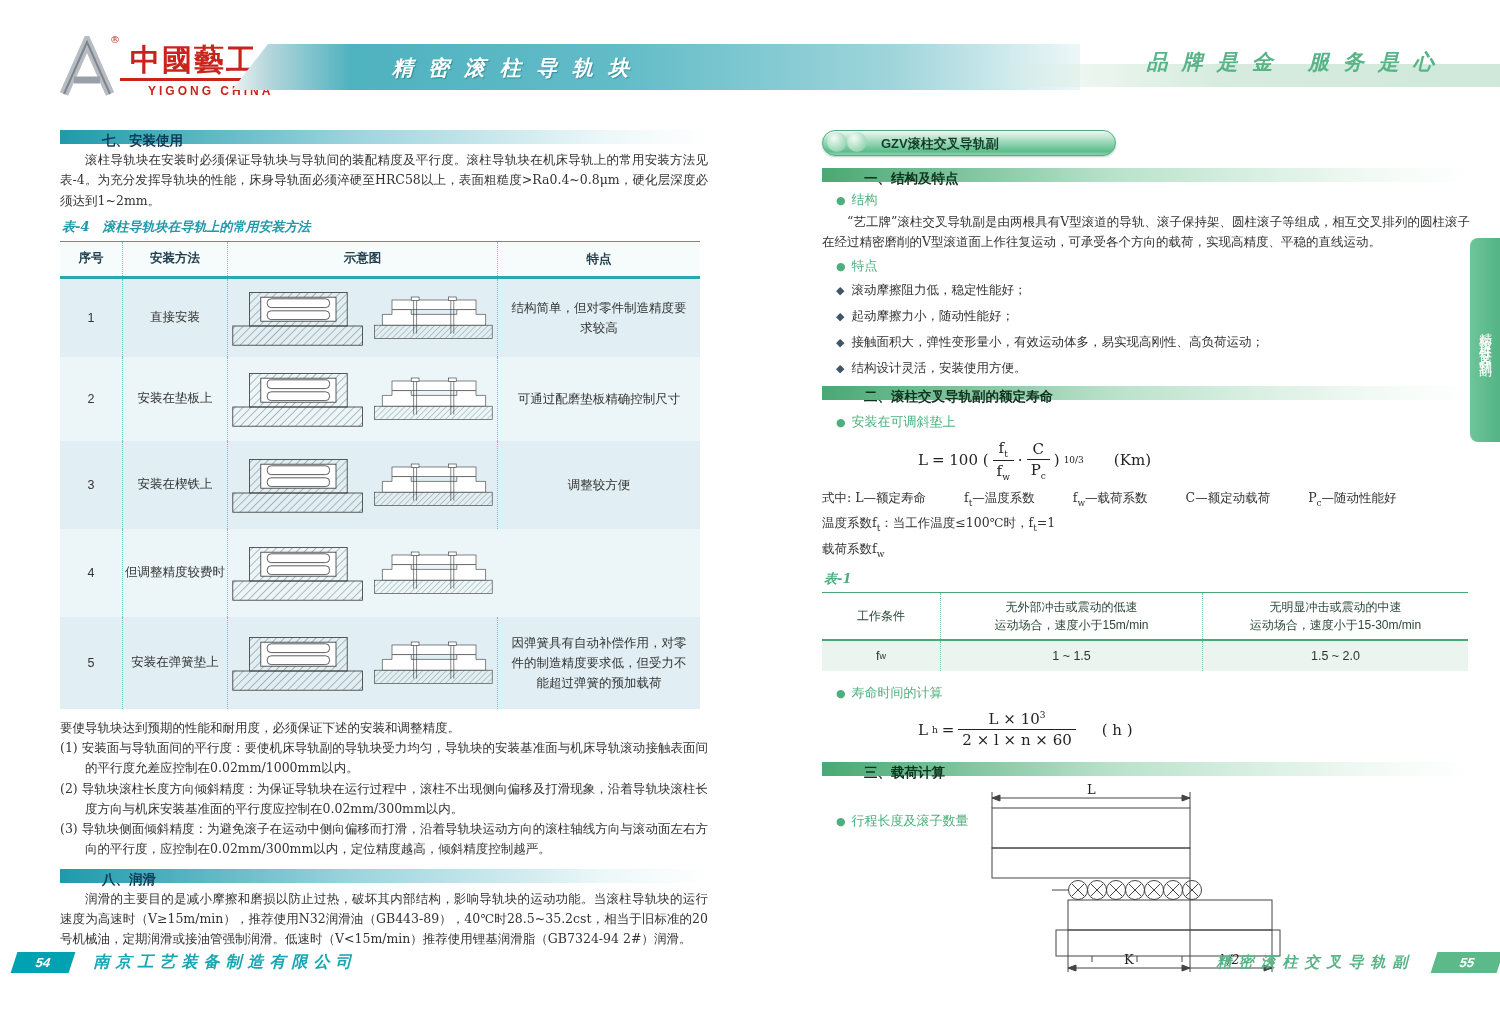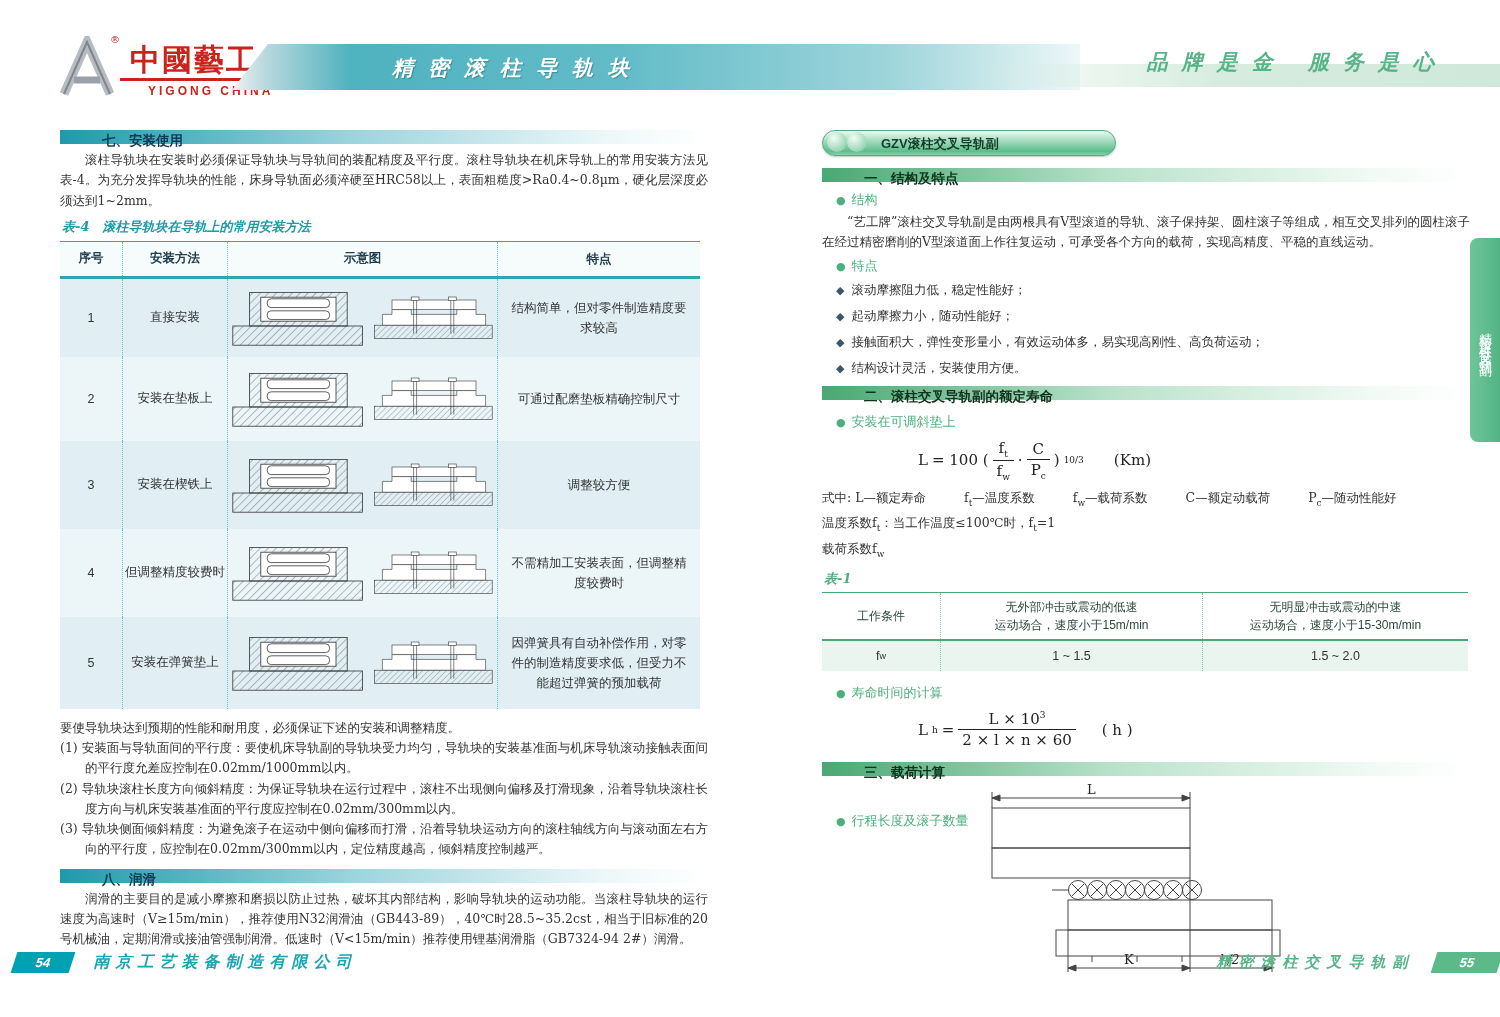--- a/index.html
+++ b/index.html
@@ -203,21 +203,20 @@
         <div class="c1">4</div>
         <div class="c2">但调整精度较费时</div>
         <div class="c3">
           <svg width="132" height="58" viewBox="0 0 165 72">
               <use href="#diaA"></use>
             </svg>
           <svg width="120" height="58" viewBox="0 0 200 72">
               <use href="#diaB"></use>
             </svg>
         </div>
-        <div class="c4">不需精加工安装表面，但调整精度较费时</div>
       </div>
 
       <div class="row" style="height:92px;">
         <div class="c1">5</div>
         <div class="c2">安装在弹簧垫上</div>
         <div class="c3">
           <svg width="132" height="58" viewBox="0 0 165 72">
               <use href="#diaA"></use>
             </svg>
           <svg width="120" height="58" viewBox="0 0 200 72">

